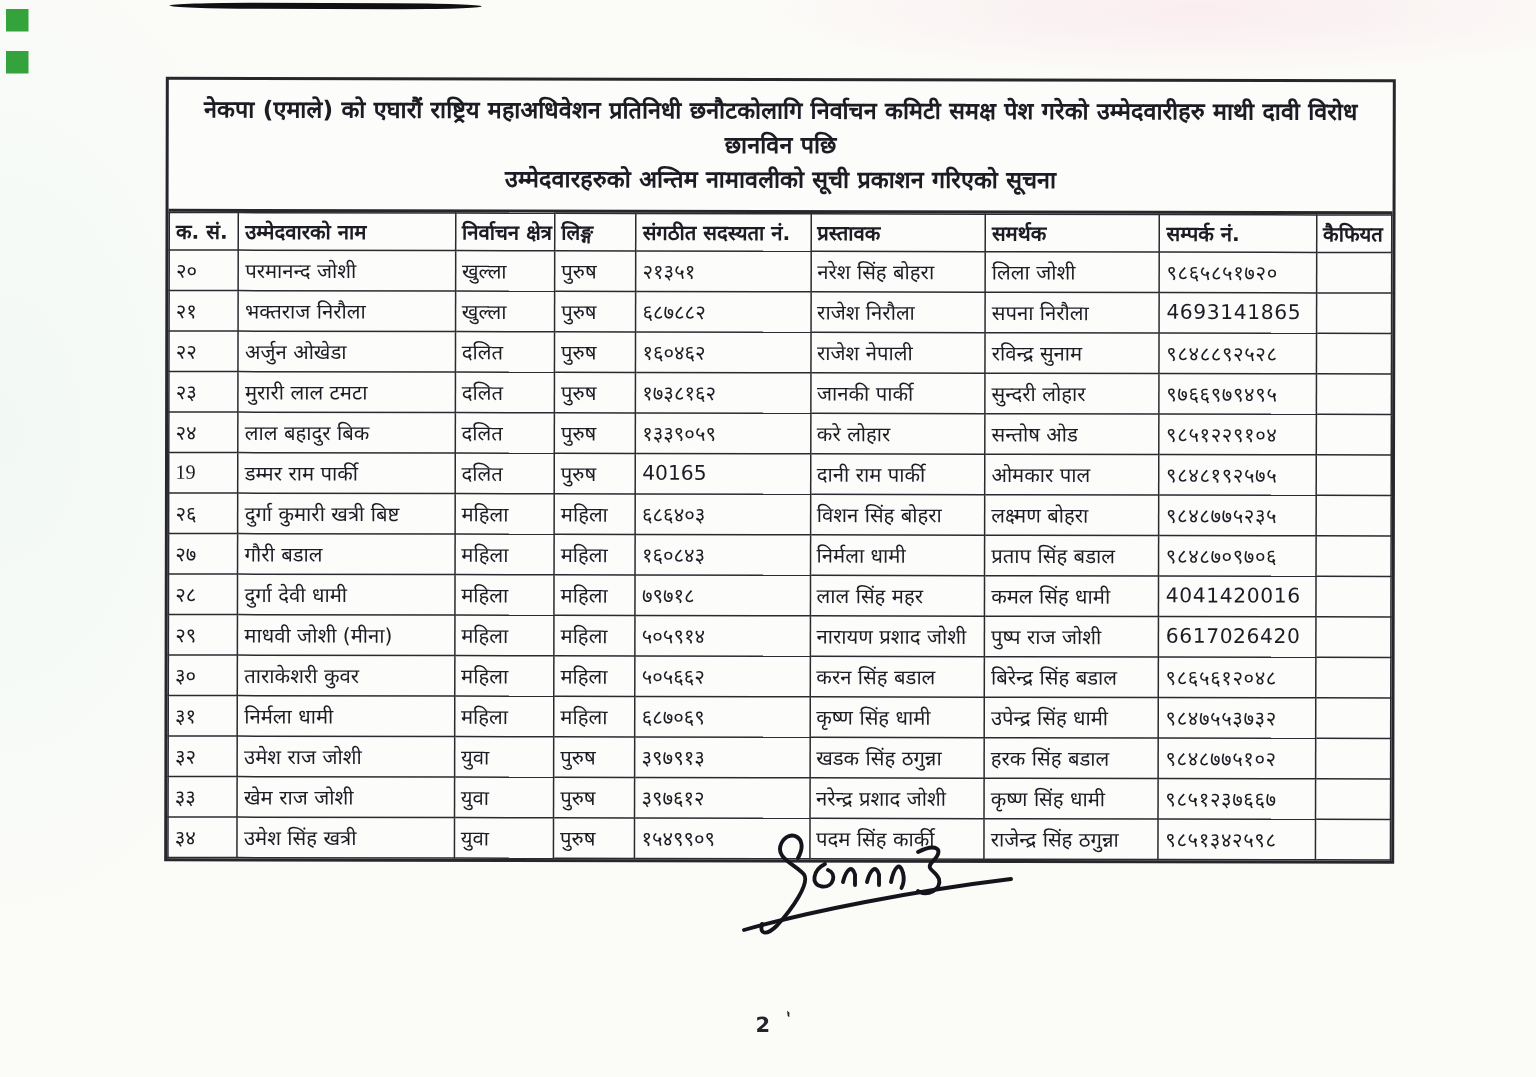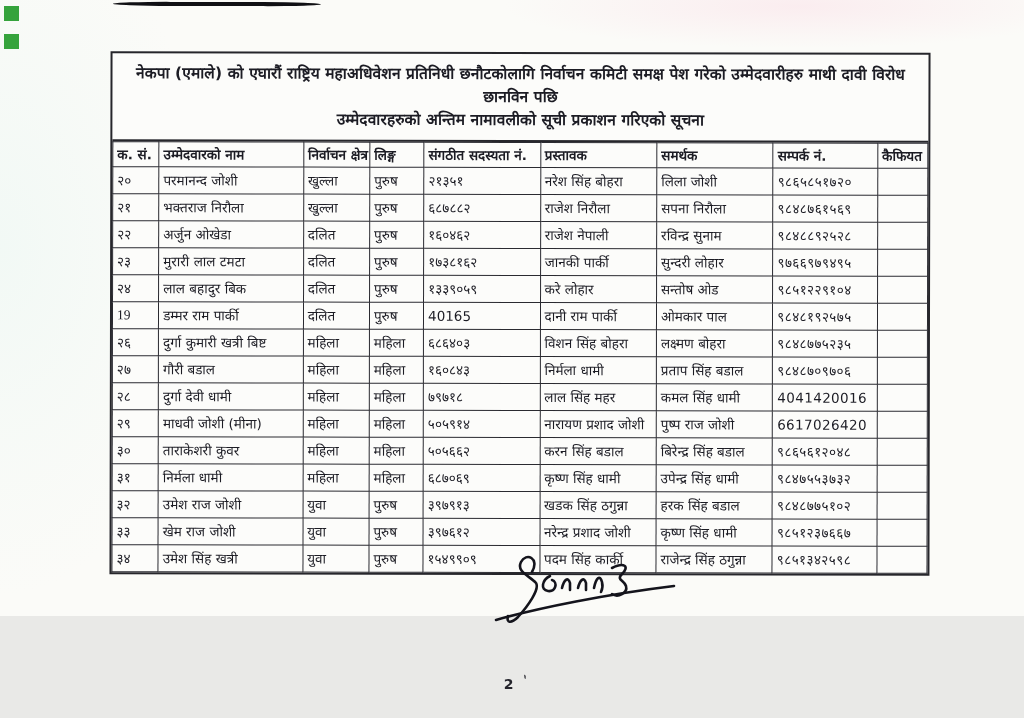--- a/index.html
+++ b/index.html
@@ -2,21 +2,21 @@
 <html><head>
 <meta charset="utf-8">
 <style>
   html,body{margin:0;padding:0;}
   body{
     width:1024px;height:718px;overflow:hidden;
     background:#e9e9e7;
     font-family:"DejaVu Sans","Liberation Sans",sans-serif;
   }
   .page{
-    position:relative;width:1024px;height:616px;
+    position:relative;width:1024px;height:718px;
     background:
       radial-gradient(ellipse 420px 60px at 78% 1%, rgba(250,225,232,.55), rgba(250,225,232,0) 70%),
       radial-gradient(ellipse 300px 500px at 0% 40%, rgba(225,245,240,.35), rgba(225,245,240,0) 70%),
       #fbfbf8;
     color:#1c1c24;
   }
   
   .marker{position:absolute;width:15px;height:15px;background:#35a33c;}
   .marker.m1{left:4px;top:6px;}
   .marker.m2{left:4px;top:34px;}
@@ -124,21 +124,21 @@
       <td></td>
     </tr>
           <tr>
       <td class="sn">२१</td>
       <td>भक्तराज निरौला</td>
       <td>खुल्ला</td>
       <td>पुरुष</td>
       <td class="num-right">६८७८८२</td>
       <td>राजेश निरौला</td>
       <td>सपना निरौला</td>
-      <td class="contact">९८४८७६१५६९</td>
+      <td class="contact">4693141865</td>
       <td></td>
     </tr>
           <tr>
       <td class="sn">२२</td>
       <td>अर्जुन ओखेडा</td>
       <td>दलित</td>
       <td>पुरुष</td>
       <td class="num-right">१६०४६२</td>
       <td>राजेश नेपाली</td>
       <td>रविन्द्र सुनाम</td>

